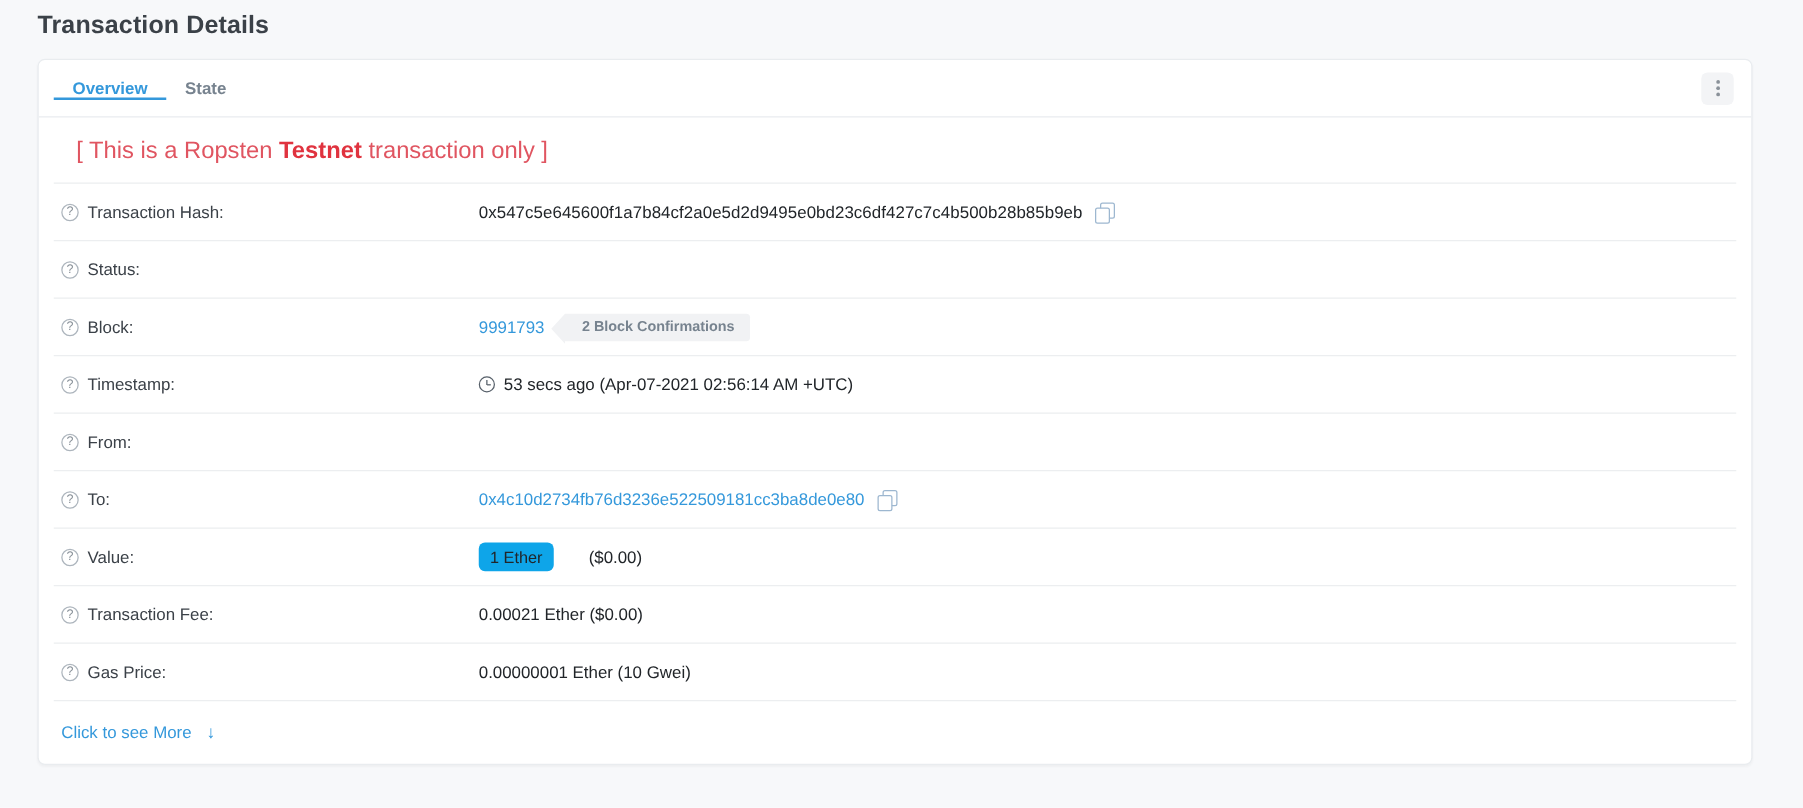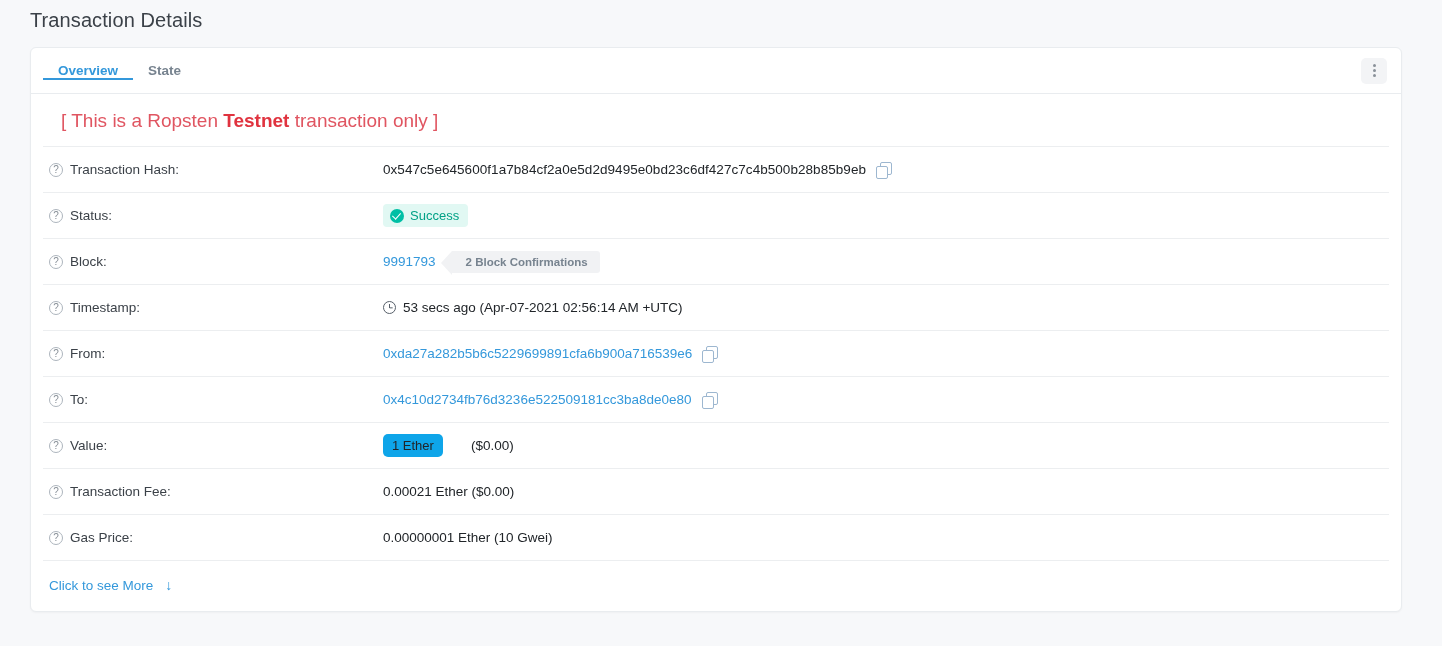--- a/index.html
+++ b/index.html
@@ -7,21 +7,21 @@
     margin: 0; padding: 0;
     width: 1442px; height: 646px;
     background: #f7f8fa;
     font-family: "Liberation Sans", sans-serif;
     color: #212529;
   }
   .page { width: 1442px; height: 646px; position: relative; overflow: hidden; }
 
   .page-title {
     position: absolute; left: 30px; top: 9px;
-    font-size: 20px; font-weight: 400; color: #3b4148;
+    font-size: 20px; font-weight: 700; color: #3b4148;
     letter-spacing: .1px;
   }
 
   .card {
     position: absolute; left: 30px; top: 47px;
     width: 1372px;
     background: #ffffff;
     border: 1px solid #e9ecef;
     border-radius: 6px;
     box-shadow: 0 1px 2px rgba(0,0,0,.035);
@@ -214,26 +214,20 @@
           <span class="mono-hash">0x547c5e645600f1a7b84cf2a0e5d2d9495e0bd23c6df427c7c4b500b28b85b9eb</span>
           <span class="copy-icon"></span>
         </div>
       </div>
 
       <div class="row">
         <div class="row-label">
           <span class="qicon">?</span>
           <span>Status:</span>
         </div>
-        <div class="row-value">
-          <span class="badge-success">
-            <span class="check"></span>
-            <span>Success</span>
-          </span>
-        </div>
       </div>
 
       <div class="row">
         <div class="row-label">
           <span class="qicon">?</span>
           <span>Block:</span>
         </div>
         <div class="row-value">
           <span class="link">9991793</span>
           <span class="confirm-badge">2 Block Confirmations</span>
@@ -248,24 +242,20 @@
         <div class="row-value">
           <span class="clock"></span>
           <span>53 secs ago (Apr-07-2021 02:56:14 AM +UTC)</span>
         </div>
       </div>
 
       <div class="row">
         <div class="row-label">
           <span class="qicon">?</span>
           <span>From:</span>
-        </div>
-        <div class="row-value">
-          <span class="link">0xda27a282b5b6c5229699891cfa6b900a716539e6</span>
-          <span class="copy-icon"></span>
         </div>
       </div>
 
       <div class="row">
         <div class="row-label">
           <span class="qicon">?</span>
           <span>To:</span>
         </div>
         <div class="row-value">
           <span class="link">0x4c10d2734fb76d3236e522509181cc3ba8de0e80</span>

